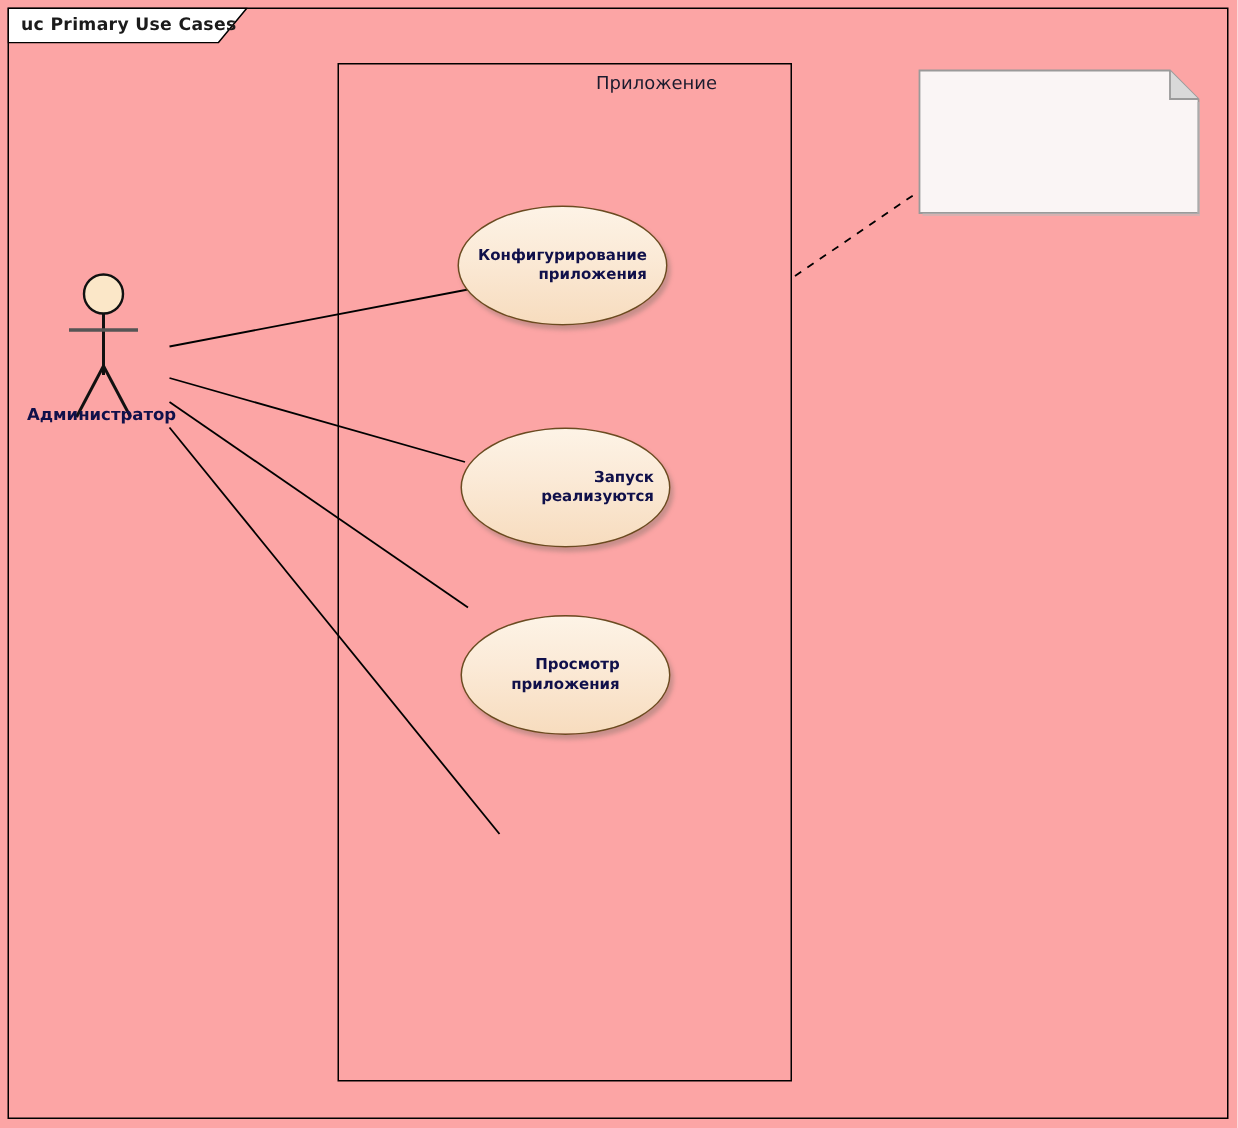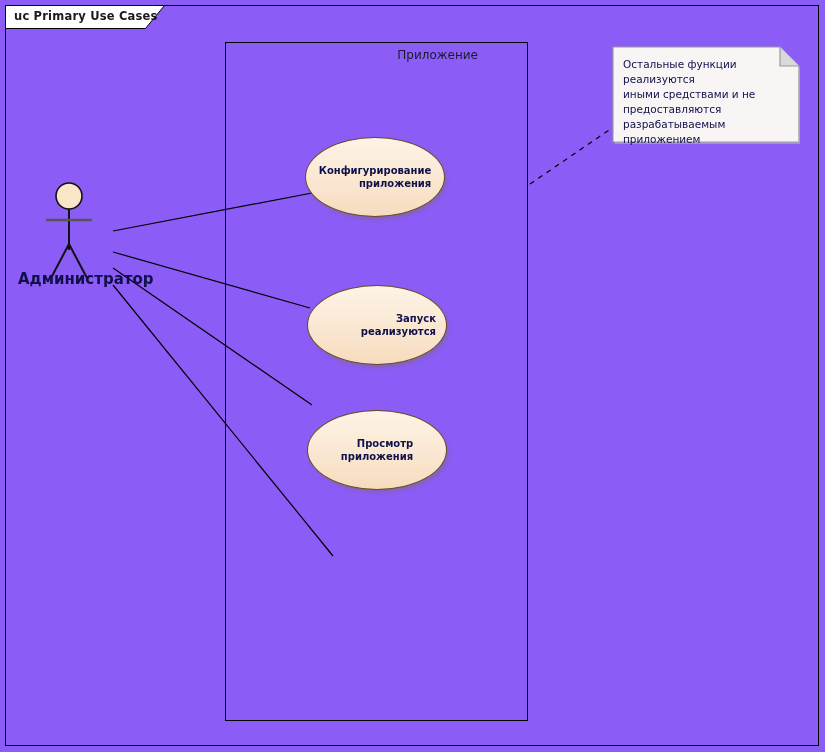--- a/index.html
+++ b/index.html
@@ -1,32 +1,32 @@
 <!DOCTYPE html>
 <html><head>
 <meta charset="utf-8">
 <style>
   html,body{margin:0;padding:0;background:#ffffff;}
   body{width:825px;height:752px;font-family:"DejaVu Sans",sans-serif;-webkit-font-smoothing:antialiased;}
-  #canvas{position:relative;width:825px;height:752px;overflow:hidden;background:#8b5cf6;}
+  #canvas{position:relative;width:825px;height:752px;overflow:hidden;background:#fca5a5;}
 
   
   .frame{position:absolute;left:5px;top:5px;width:814px;height:741px;border:1px solid #000;box-sizing:border-box;}
   .frame-tab{position:absolute;left:5px;top:5px;height:23px;box-sizing:border-box;}
   .frame-tab svg{display:block;}
   .frame-tab-label{position:absolute;left:14px;top:9px;font-size:11.5px;font-weight:bold;color:#1b1b1b;letter-spacing:.2px;white-space:nowrap;}
 
   
   .boundary{position:absolute;left:225px;top:42px;width:303px;height:679px;border:1px solid #000;box-sizing:border-box;background:transparent;}
   .boundary-title{position:absolute;left:225px;top:48px;width:253px;text-align:right;font-size:12px;color:#1b1b2e;}
 
   
   .actor{position:absolute;left:18px;top:180px;width:110px;height:105px;}
   .actor svg{display:block;}
-  .actor-label{position:absolute;left:18px;top:270px;width:110px;font-size:15px;font-weight:bold;color:#10104a;white-space:nowrap;}
+  .actor-label{position:absolute;left:18px;top:270px;width:110px;font-size:11px;font-weight:bold;color:#10104a;white-space:nowrap;}
 
   
   .uc{position:absolute;width:140px;height:80px;border-radius:50%;
       border:1px solid #6b4b21;
       background:linear-gradient(to bottom,#fdf3e6 0%,#fbead7 42%,#f7dcbe 100%);
       box-shadow:2px 3px 3px rgba(120,110,100,.40);
       display:flex;align-items:center;justify-content:center;box-sizing:border-box;}
   .uc-text{font-size:10px;font-weight:bold;color:#10104a;text-align:right;line-height:1.30;padding:0 10px;}
 
   
@@ -97,21 +97,15 @@
     </div>
   </div>
 
 
   <div class="note">
     <svg width="190" height="99" viewBox="0 0 190 99">
       <path d="M1,1 L168,1 L187,20 L187,96 L1,96 Z" fill="#faf5f5" stroke="#9a9a9a" stroke-width="1.2"></path>
       <path d="M168,1 L168,20 L187,20" fill="#d9d9d9" stroke="#9a9a9a" stroke-width="1.2"></path>
       <path d="M187,22 L187,97 L3,97" fill="none" stroke="#b9b9b9" stroke-width="2" opacity="0.55"></path>
     </svg>
-    <div class="note-text">
-      <div>Остальные функции реализуются</div>
-      <div>иными средствами и не</div>
-      <div>предоставляются</div>
-      <div>разрабатываемым приложением</div>
-    </div>
   </div>
 
 </div>
 
 </body></html>

